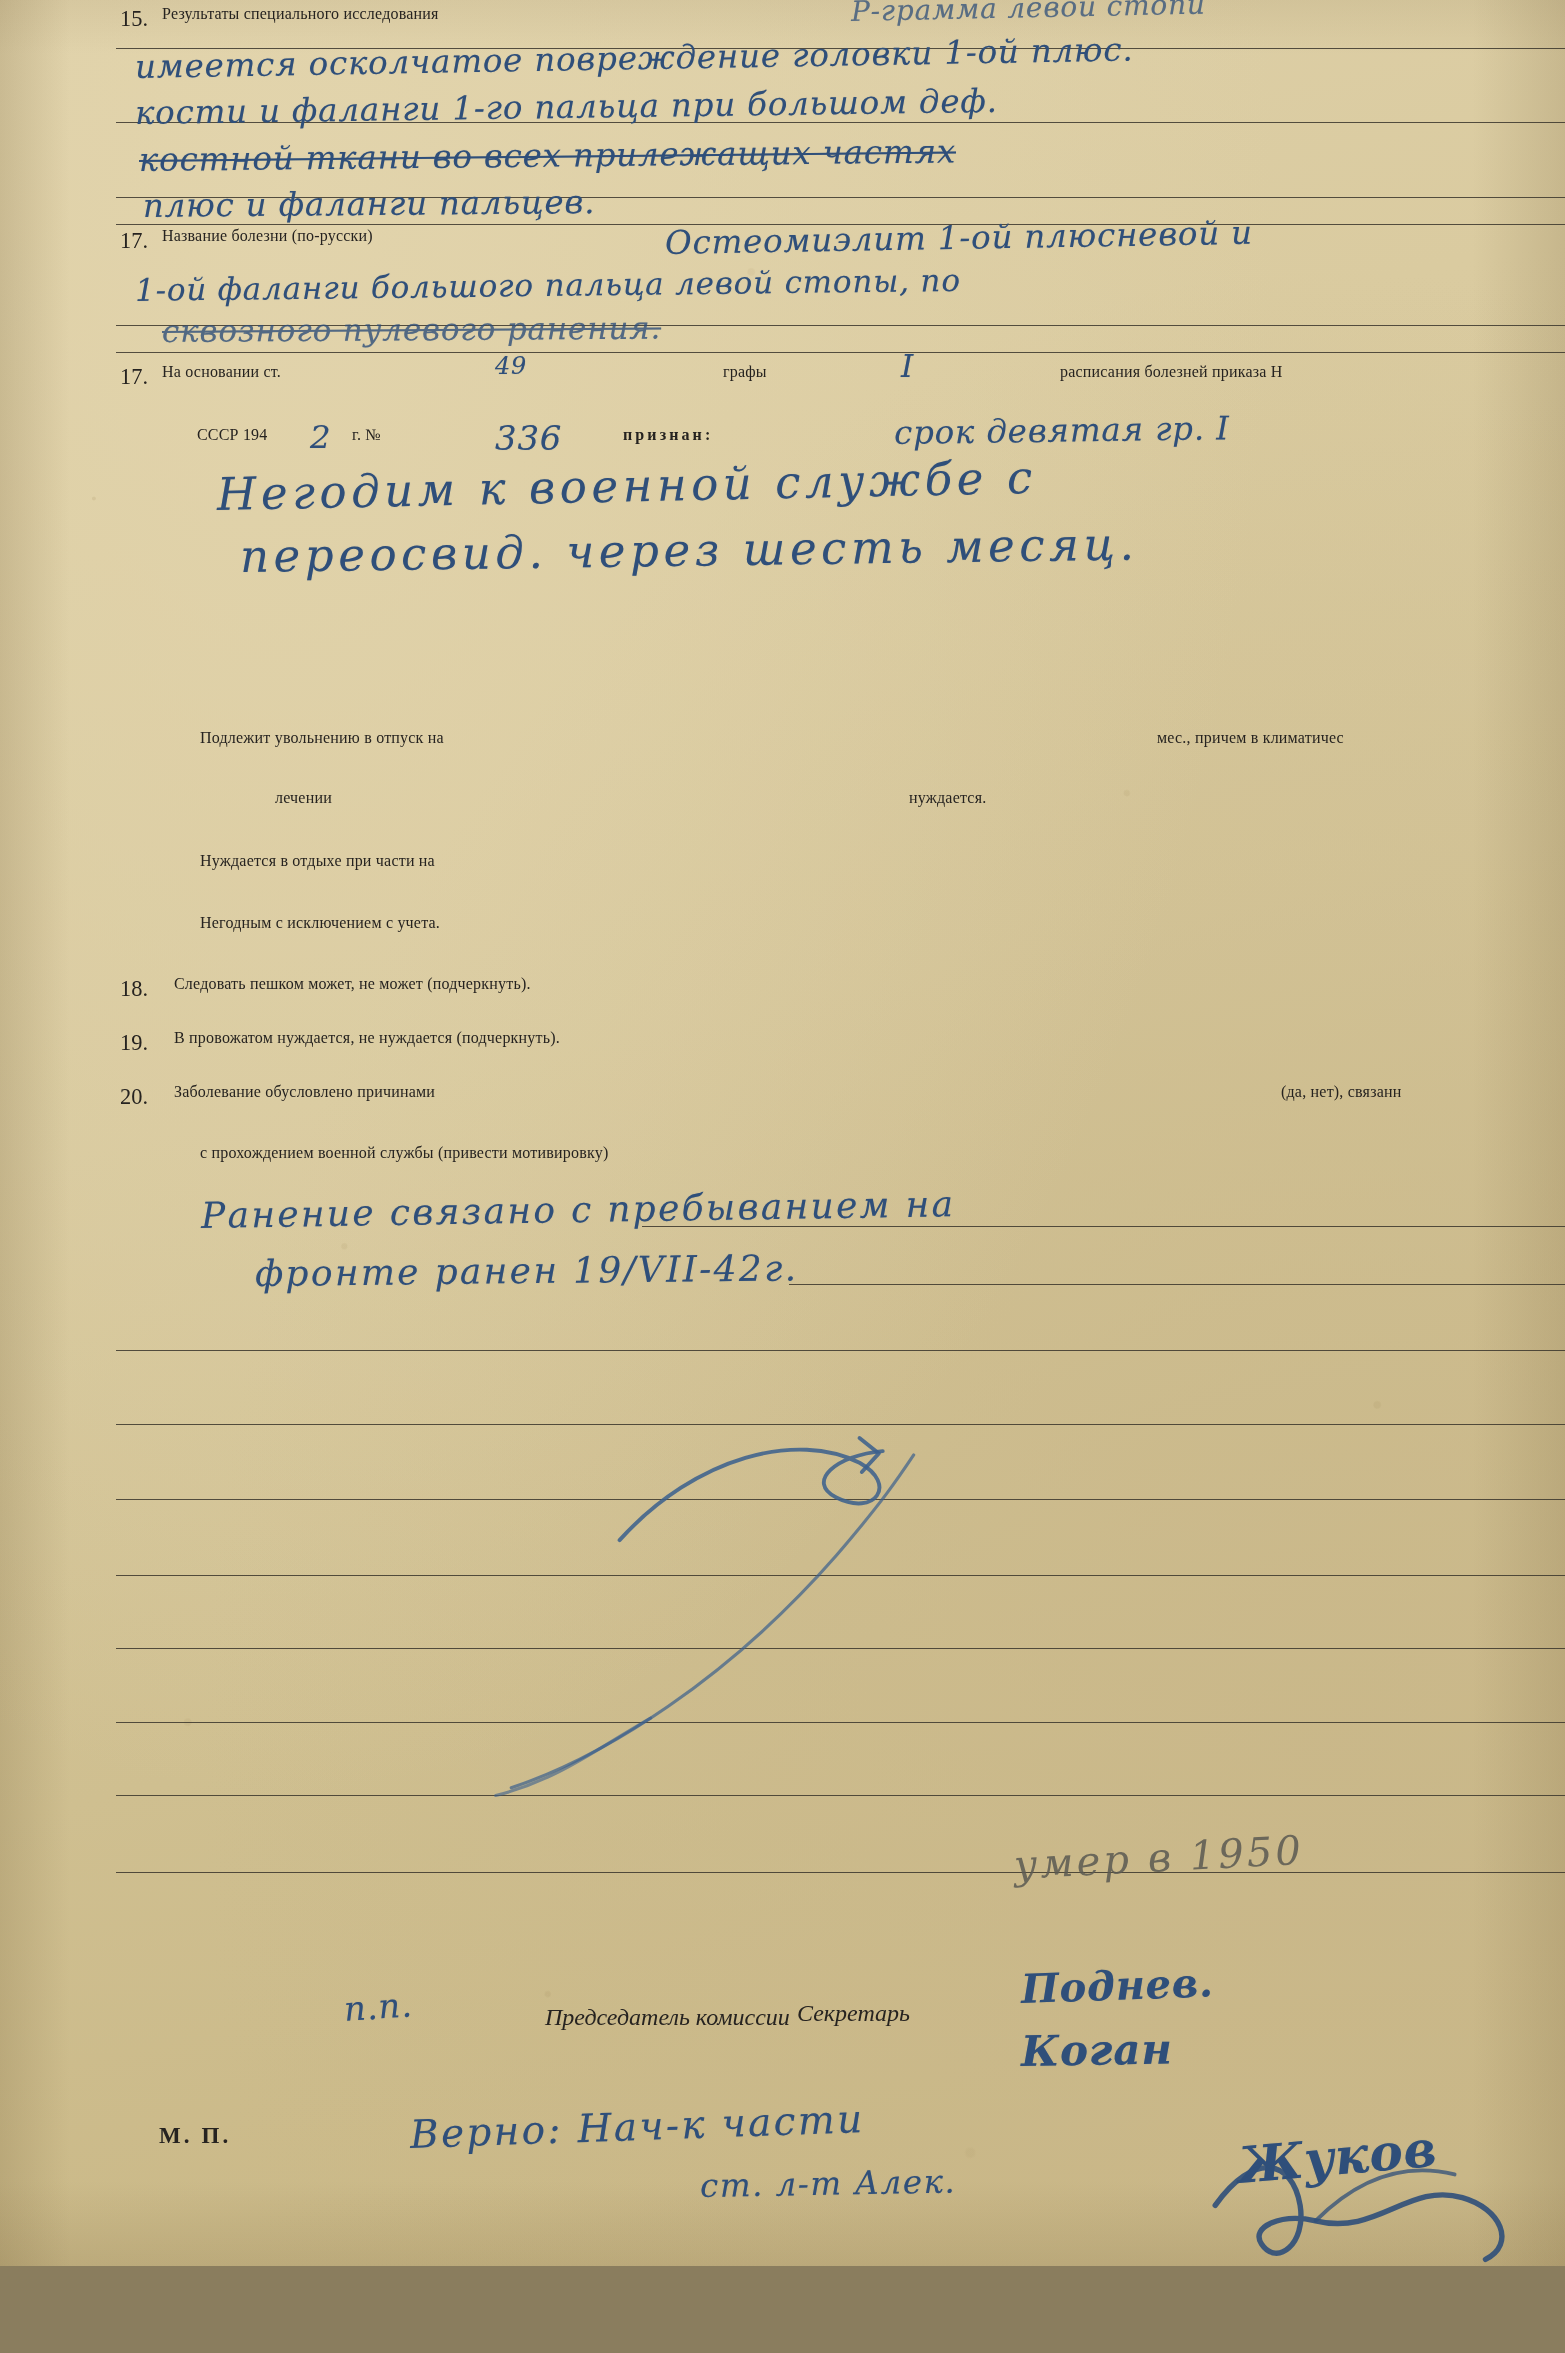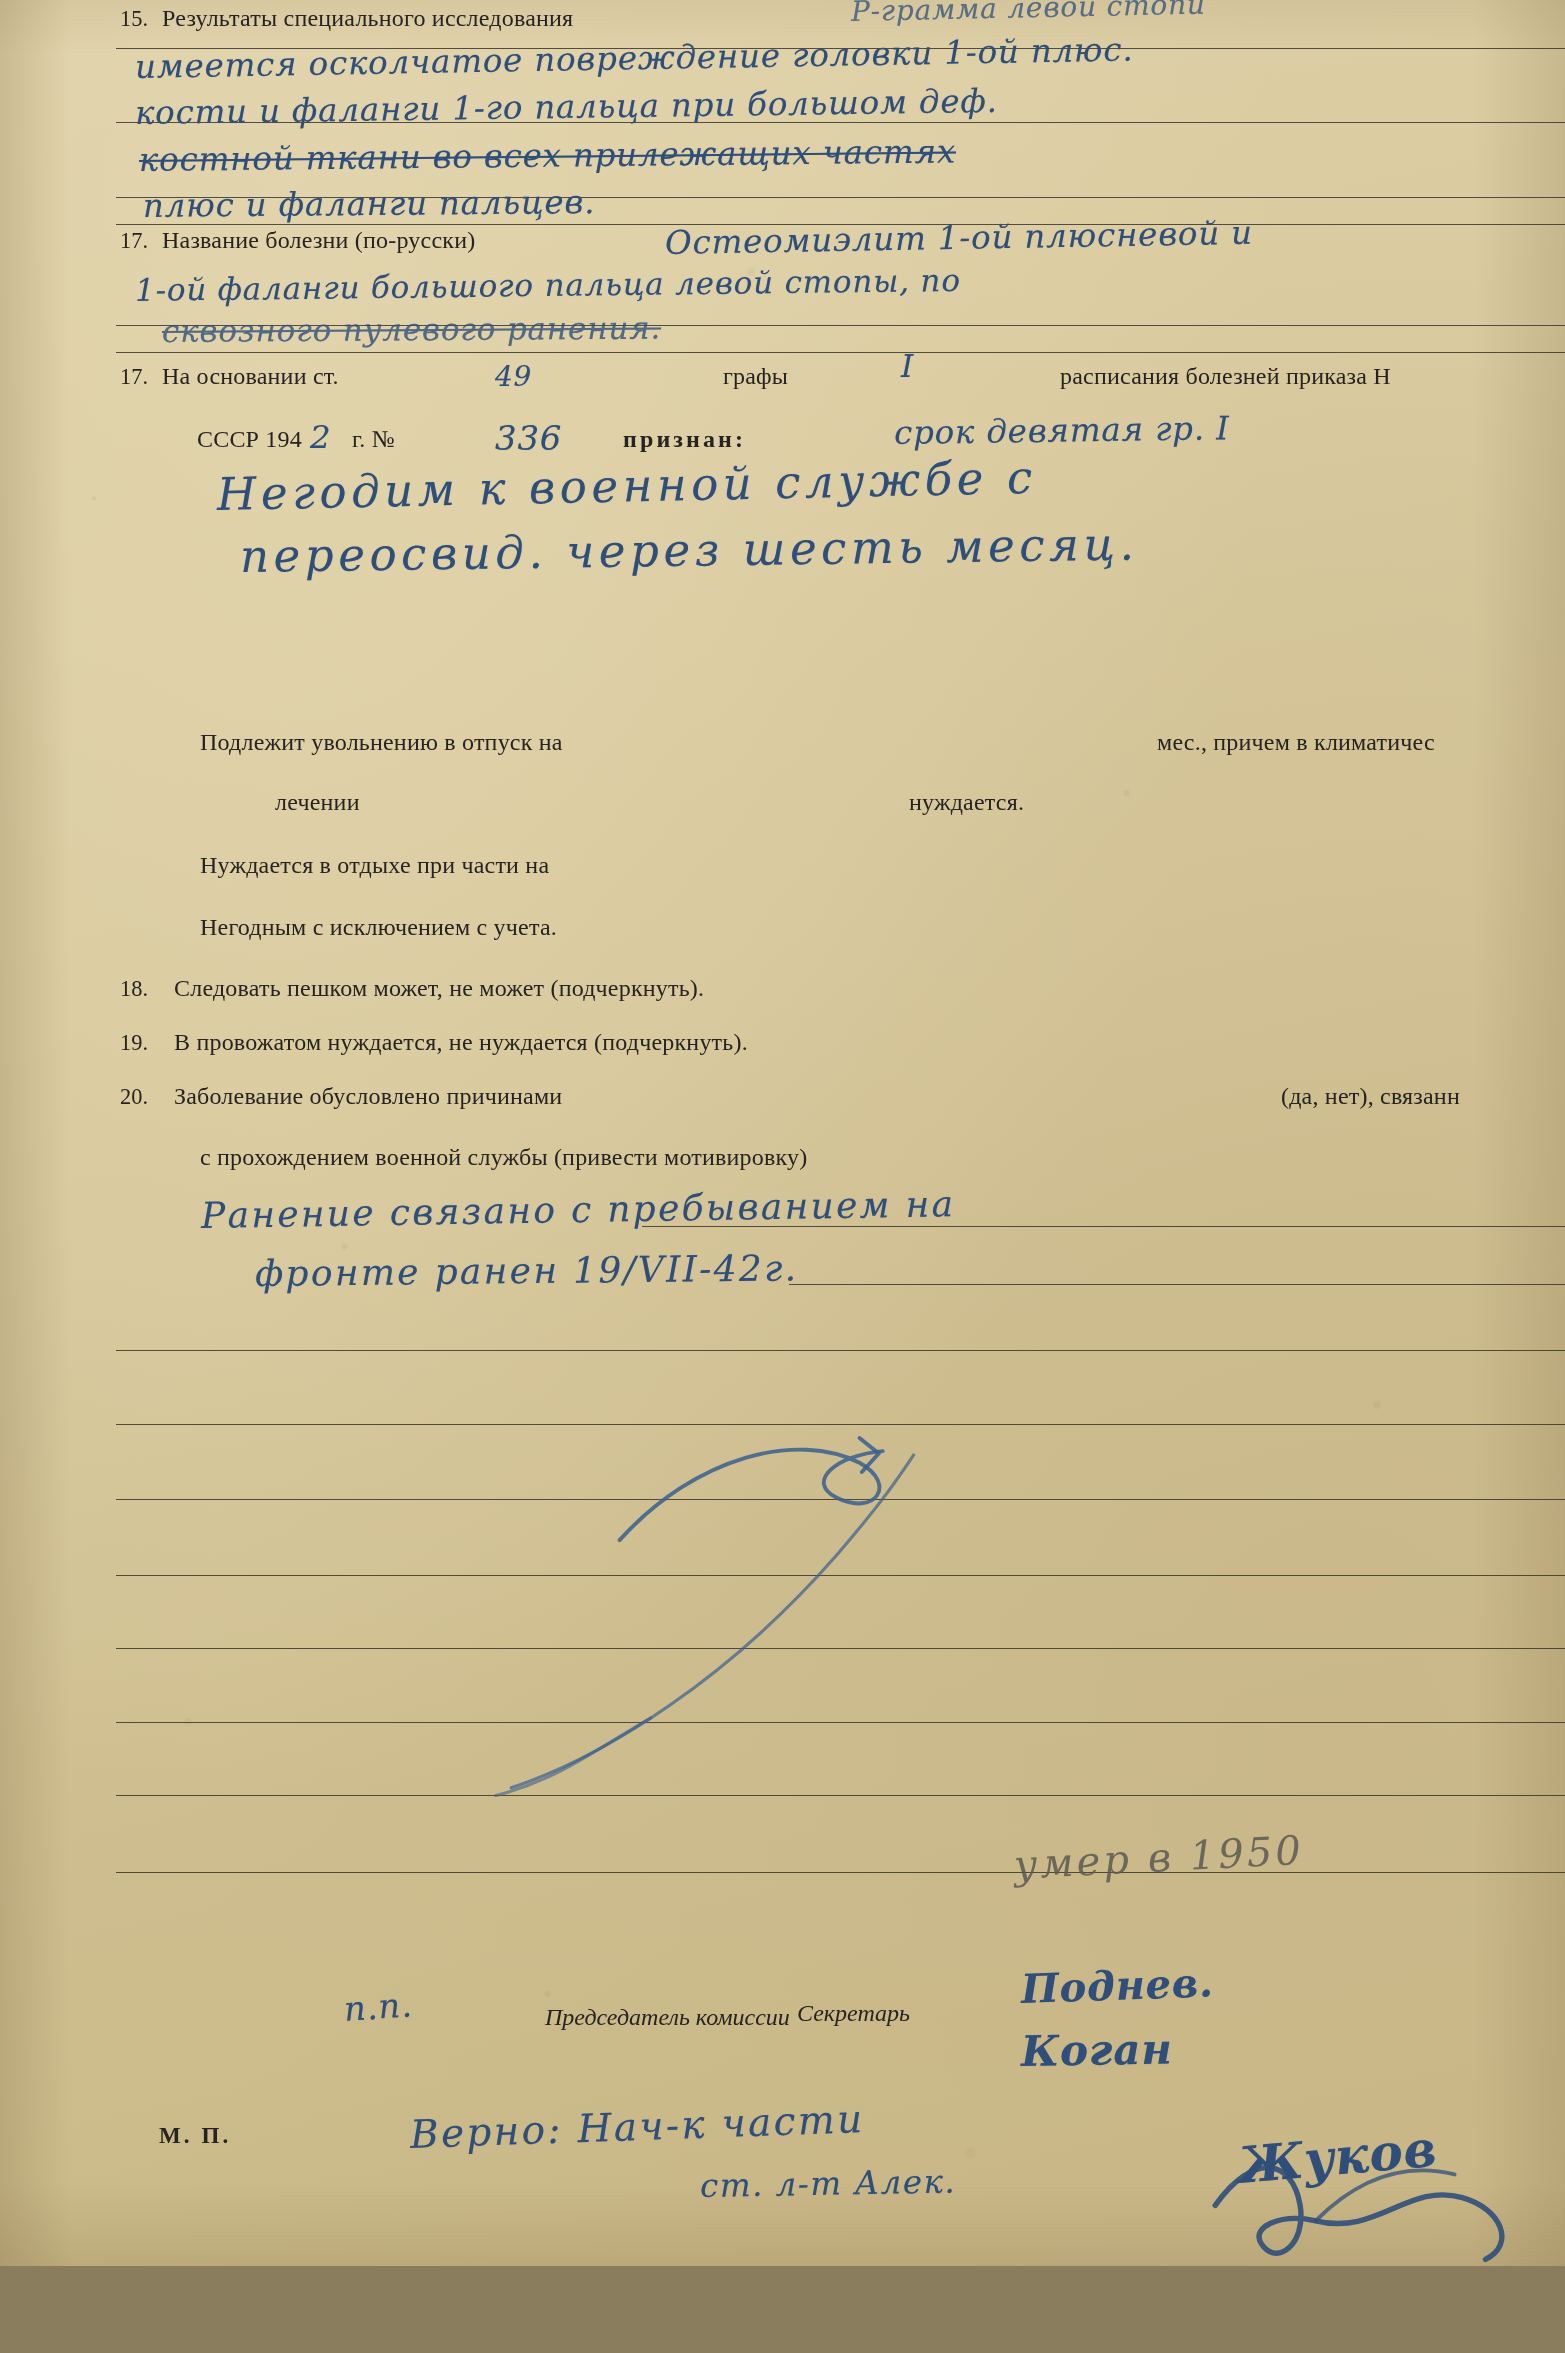--- a/index.html
+++ b/index.html
@@ -51,21 +51,21 @@
       linear-gradient(180deg, rgba(120,100,60,0.10) 0px, rgba(120,100,60,0.0) 54px);
   }
   .layer { position: absolute; inset: 0; }
   .printed { z-index: 3; }
   .ink     { z-index: 5; }
   .rules   { z-index: 2; }
 
   .ptext {
     position: absolute;
     font-family: "Liberation Serif", serif;
-    font-size: 24px;
+    font-size: 16px;
     line-height: 1;
     color: #262320;
     white-space: nowrap;
     letter-spacing: 0.2px;
   }
   .ptext.sp { letter-spacing: 3.1px; font-weight: bold; }
   .num {
     position: absolute;
     font-family: "Liberation Serif", serif;
     font-size: 22.4px;
@@ -191,21 +191,21 @@
     <div class="hw" style="left:851px; top:-4.6px; font-size:28px; transform:rotate(-1.2deg); opacity:.75;">Р-грамма левой стопи</div>
     <div class="hw" style="left:135px; top:48px; font-size:32.5px; transform:rotate(-1deg);">имеется осколчатое повреждение головки 1-ой плюс.</div>
     <div class="hw" style="left:135px; top:94px; font-size:32.5px; transform:rotate(-0.8deg);">кости и фаланги 1-го пальца при большом деф.</div>
     <div class="hw strike" style="left:139px; top:141px; font-size:32.5px; transform:rotate(-0.6deg);">костной ткани во всех прилежащих частях</div>
     <div class="hw" style="left:143px; top:187px; font-size:32.5px; transform:rotate(-0.5deg);">плюс и фаланги пальцев.</div>
 
     <div class="hw" style="left:665px; top:224px; font-size:32.5px; transform:rotate(-1deg);">Остеомиэлит 1-ой плюсневой и</div>
     <div class="hw" style="left:135px; top:272px; font-size:31px; transform:rotate(-0.7deg);">1-ой фаланги большого пальца левой стопы, по</div>
     <div class="hw strike" style="left:162px; top:313px; font-size:31px; transform:rotate(-0.4deg); opacity:.8;">сквозного пулевого ранения.</div>
 
-    <div class="hw" style="left:495px; top:360px; font-size:28px;">49</div>
+    <div class="hw" style="left:495px; top:352px; font-size:24px;">49</div>
     <div class="hw" style="left:901px; top:348px; font-size:31px;">I</div>
     <div class="hw" style="left:310px; top:418px; font-size:32.5px;">2</div>
     <div class="hw" style="left:495px; top:418px; font-size:34px;">336</div>
     <div class="hw" style="left:894px; top:414px; font-size:32.5px; transform:rotate(-0.8deg);">срок девятая гр. I</div>
 
     <div class="hw" style="left:217px; top:468px; font-size:45px; transform:rotate(-1.2deg); letter-spacing:4.6px;">Негодим к военной службе с</div>
     <div class="hw" style="left:240px; top:530px; font-size:45px; transform:rotate(-0.8deg); letter-spacing:4.6px;">переосвид. через шесть месяц.</div>
 
     <div class="hw" style="left:201px; top:1195px; font-size:36px; transform:rotate(-0.9deg); letter-spacing:2.3px;">Ранение связано с пребыванием на</div>
     <div class="hw" style="left:255px; top:1253px; font-size:36px; transform:rotate(-0.6deg); letter-spacing:2.3px;">фронте ранен 19/VII-42г.</div>

